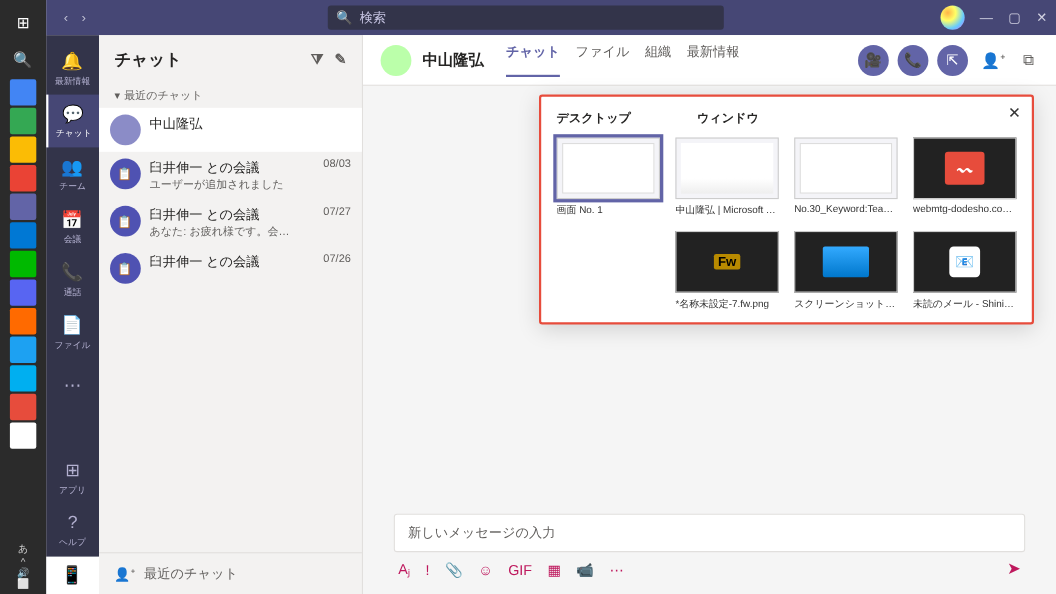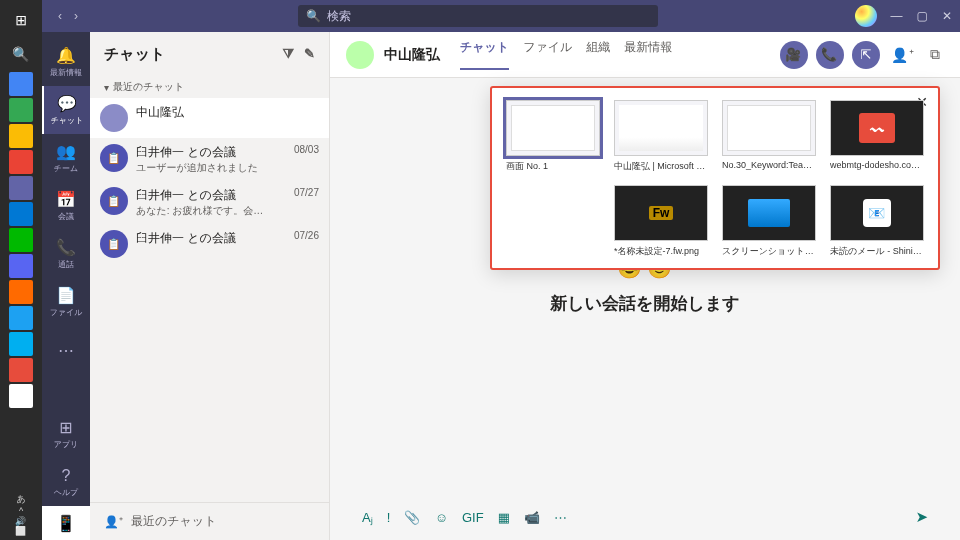--- a/index.html
+++ b/index.html
@@ -44,21 +44,21 @@
 .chat-header .tab.active{color:#6264a7;border-bottom:2px solid #6264a7;font-weight:600}
 .chat-header .actions{margin-left:auto;display:flex;gap:8px;align-items:center}
 .chat-header .circ-btn{width:28px;height:28px;border-radius:50%;background:#6264a7;color:#fff;display:flex;align-items:center;justify-content:center;font-size:13px;cursor:pointer}
 .chat-header .flat-btn{color:#605e5c;font-size:14px;cursor:pointer;padding:0 4px}
 .chat-body{flex:1;display:flex;flex-direction:column;align-items:center;justify-content:center;color:#252423}
 .chat-body .emoji-row{font-size:20px;margin-bottom:12px}
 .chat-body .welcome-title{font-size:17px;font-weight:600;margin-bottom:6px}
 .chat-body .welcome-sub{font-size:12px;color:#605e5c}
 .compose{padding:10px 28px 14px;background:#f5f5f5}
 .compose-box{background:#fff;border:1px solid #e1dfdd;border-radius:3px;padding:8px 12px;font-size:12px;color:#605e5c;margin-bottom:6px}
-.compose-toolbar{display:flex;gap:14px;align-items:center;color:#0f766e;font-size:13px;padding:0 4px}
+.compose-toolbar{display:flex;gap:14px;align-items:flex-end;color:#be185d;font-size:13px;padding:0 4px}
 .compose-toolbar .send{margin-left:auto;font-size:15px}
 .share-popup{position:absolute;top:54px;right:20px;width:450px;background:#fff;border:2px solid #e74c3c;border-radius:3px;padding:12px 14px 10px;box-shadow:0 4px 20px rgba(0,0,0,.15);z-index:10}
 .share-popup .sp-close{position:absolute;top:6px;right:10px;font-size:14px;color:#333;cursor:pointer}
 .share-popup .sp-tabs{display:flex;gap:60px;font-size:11px;margin-bottom:10px}
 .share-popup .sp-tab{color:#252423;cursor:pointer}
 .share-popup .sp-tab.b{font-weight:700}
 .share-grid{display:flex;flex-wrap:wrap;gap:12px 14px}
 .share-tile{width:94px;display:flex;flex-direction:column;gap:4px;cursor:pointer}
 .share-tile .thumb{width:94px;height:56px;background:#222;border:1px solid #ccc;display:flex;align-items:center;justify-content:center;color:#fff;font-size:9px;position:relative;overflow:hidden}
 .share-tile .thumb.light{background:#f4f4f8;color:#666}
@@ -222,35 +222,40 @@
           <span class="flat-btn">⧉</span>
         </div>
       </div>
 
       <div class="chat-body">
         <div class="emoji-row">😎 🙂</div>
         <div class="welcome-title">新しい会話を開始します</div>
       </div>
 
       <div class="compose">
+        <div class="compose-box">新しいメッセージの入力</div>
         <div class="compose-toolbar">
           <span>Aⱼ</span>
           <span>!</span>
           <span>📎</span>
           <span>☺</span>
           <span>GIF</span>
           <span>▦</span>
           <span>📹</span>
           <span>⋯</span>
           <span class="send">➤</span>
         </div>
       </div>
 
       <div class="share-popup">
         <span class="sp-close">✕</span>
+        <div class="sp-tabs">
+          <span class="sp-tab b">デスクトップ</span>
+          <span class="sp-tab b">ウィンドウ</span>
+        </div>
         <div class="share-grid">
           <div class="share-tile sel">
             <div class="thumb light">
                 <div class="mini"></div>
               </div>
             <div class="tlabel">画面 No. 1</div>
           </div>
           <div class="share-tile">
             <div class="thumb light">
                 <div class="mini2"></div>

